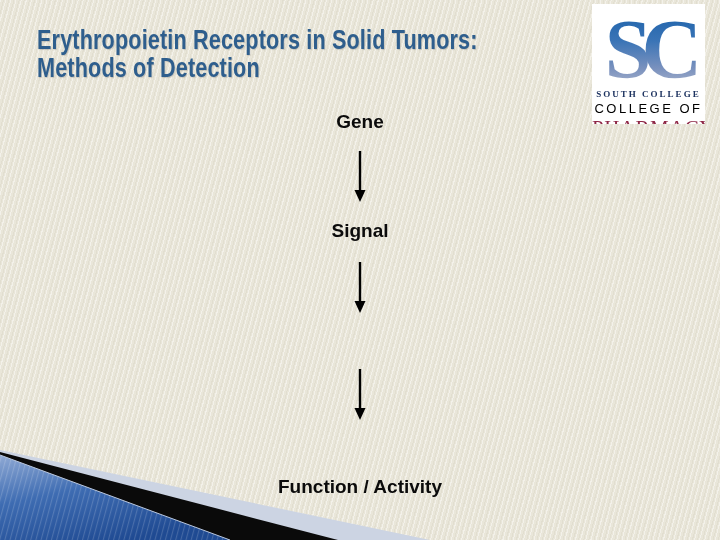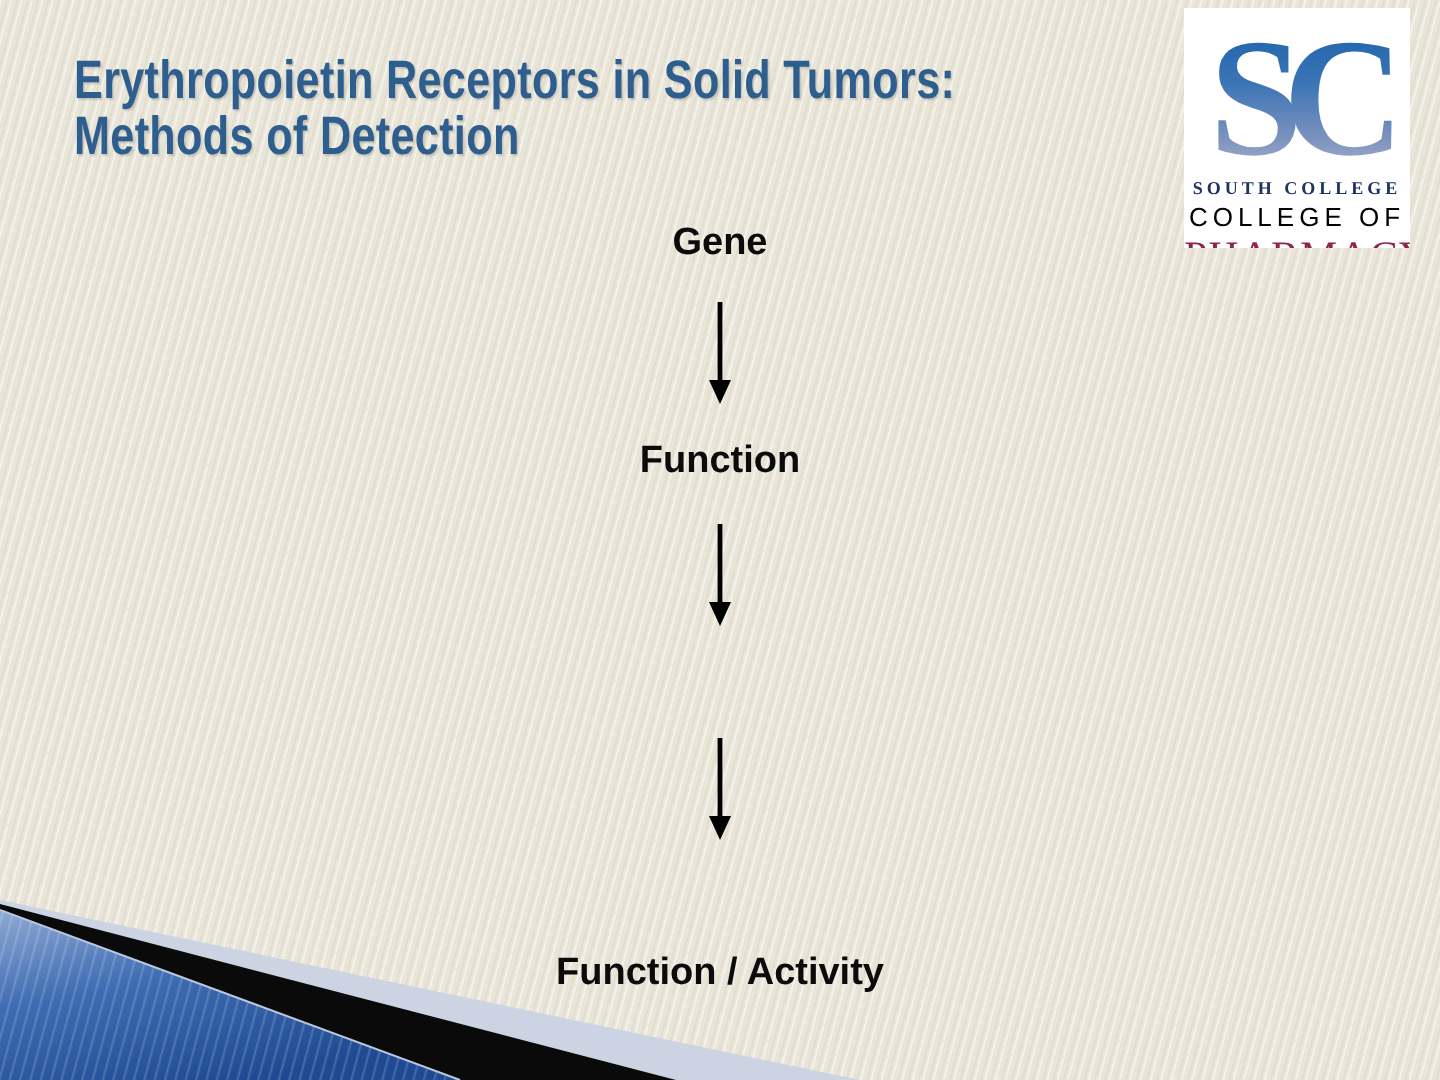--- a/index.html
+++ b/index.html
@@ -109,21 +109,21 @@
 
   <div class="step step-0">Gene</div>
 
   <span class="down-arrow arrow-0">
     <svg width="14" height="53" viewBox="0 0 14 53" xmlns="http://www.w3.org/2000/svg">
       <line x1="7" y1="1" x2="7" y2="41" stroke="#000000" stroke-width="2.4"></line>
       <polygon points="1.5,40 12.5,40 7,52" fill="#000000"></polygon>
     </svg>
   </span>
 
-  <div class="step step-1">Function</div>
+  <div class="step step-1">Signal</div>
 
   <span class="down-arrow arrow-1">
     <svg width="14" height="53" viewBox="0 0 14 53" xmlns="http://www.w3.org/2000/svg">
       <line x1="7" y1="1" x2="7" y2="41" stroke="#000000" stroke-width="2.4"></line>
       <polygon points="1.5,40 12.5,40 7,52" fill="#000000"></polygon>
     </svg>
   </span>
 
 
   <span class="down-arrow arrow-2">

